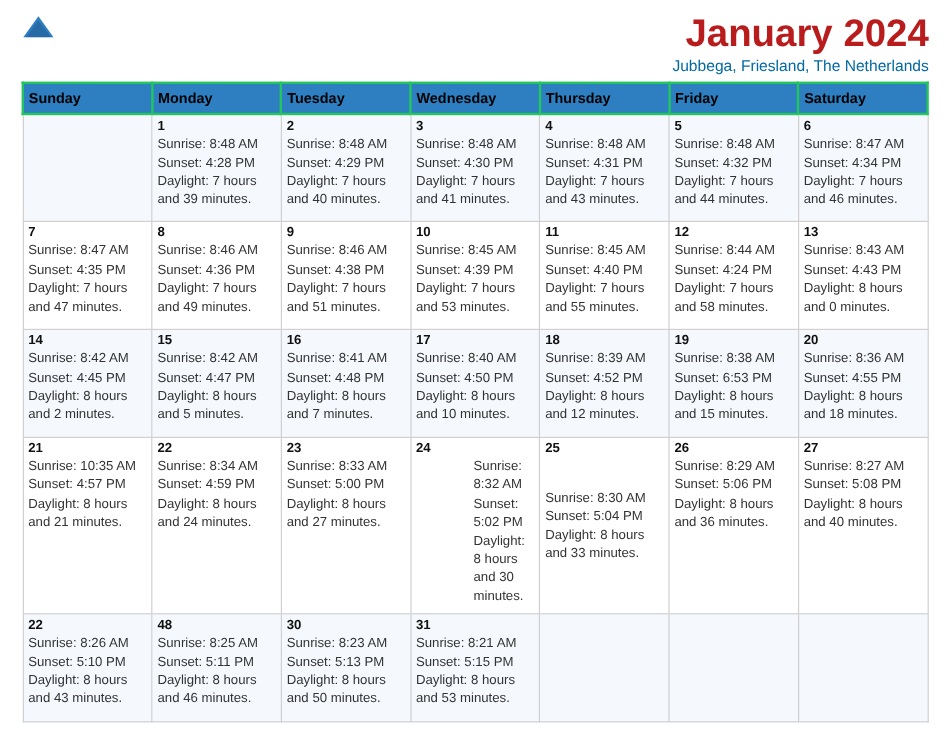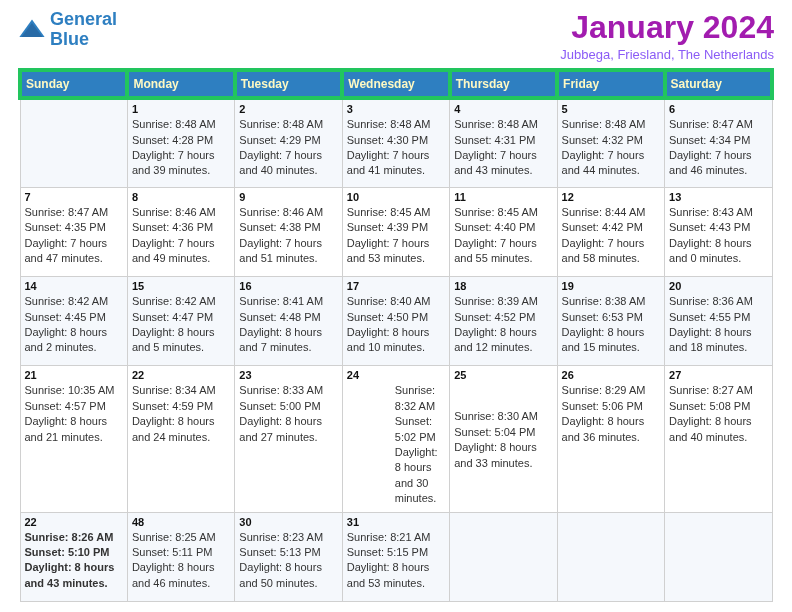--- a/index.html
+++ b/index.html
@@ -40,41 +40,41 @@
     .logo-icon {
       width: 28px;
       height: 28px;
     }
     .title-block {
       text-align: right;
     }
     .month-title {
       font-size: 32px;
       font-weight: bold;
-      color: #a21caf;
+      color: #b91c1c;
       line-height: 1.1;
     }
     .subtitle {
       font-size: 13px;
-      color: #8b5cf6;
+      color: #0369a1;
       margin-top: 2px;
     }
     .calendar {
       width: 100%;
       border-collapse: collapse;
       flex: 1;
     }
     .calendar th {
       background-color: #2e7fc1;
-      color: #fef9c3;
+      color: #000000;
       font-size: 12px;
       font-weight: bold;
       padding: 5px 4px;
       text-align: left;
-      border: 4px solid #22c55e;
+      border: 2px solid #22c55e;
     }
     .calendar td {
       border: 1px solid #d0d0d0;
       vertical-align: top;
       padding: 3px 4px;
       font-size: 9.5px;
       color: #222;
       width: calc(100% / 7);
       height: 88px;
     }
@@ -106,24 +106,20 @@
 </head>
 <body>
 
 <div class="page">
   <div class="header">
     <div class="logo">
       <svg class="logo-icon" viewBox="0 0 40 40">
         <polygon points="20,5 38,30 2,30" fill="#2e7fc1"></polygon>
         <polygon points="20,10 35,30 5,30" fill="#1a3a6b" opacity="0.3"></polygon>
       </svg>
-      <div class="logo-text">
-        <span>General</span><br>
-        <span style="color:#2e7fc1">Blue</span>
-      </div>
     </div>
     <div class="title-block">
       <div class="month-title">January 2024</div>
       <div class="subtitle">Jubbega, Friesland, The Netherlands</div>
     </div>
   </div>
 
   <table class="calendar">
     <thead>
       <tr>
@@ -214,21 +210,21 @@
           <td>
             <span class="day-num">11</span>
             <div class="day-info" style="white-space: pre-line;">Sunrise: 8:45 AM
 Sunset: 4:40 PM
 Daylight: 7 hours
 and 55 minutes.</div>
           </td>
           <td>
             <span class="day-num">12</span>
             <div class="day-info" style="white-space: pre-line;">Sunrise: 8:44 AM
-Sunset: 4:42 PM
+Sunset: 4:24 PM
 Daylight: 7 hours
 and 58 minutes.</div>
           </td>
           <td>
             <span class="day-num">13</span>
             <div class="day-info" style="white-space: pre-line;">Sunrise: 8:43 AM
 Sunset: 4:43 PM
 Daylight: 8 hours
 and 0 minutes.</div>
           </td>
@@ -331,21 +327,21 @@
             <span class="day-num">27</span>
             <div class="day-info" style="white-space: pre-line;">Sunrise: 8:27 AM
 Sunset: 5:08 PM
 Daylight: 8 hours
 and 40 minutes.</div>
           </td>
         </tr>
         <tr>
           <td>
             <span class="day-num">22</span>
-            <div class="day-info" style="white-space: pre-line; font-weight: bold;">Sunrise: 8:26 AM
+            <div class="day-info" style="white-space: pre-line;">Sunrise: 8:26 AM
 Sunset: 5:10 PM
 Daylight: 8 hours
 and 43 minutes.</div>
           </td>
           <td>
             <span class="day-num">48</span>
             <div class="day-info" style="white-space: pre-line;">Sunrise: 8:25 AM
 Sunset: 5:11 PM
 Daylight: 8 hours
 and 46 minutes.</div>

